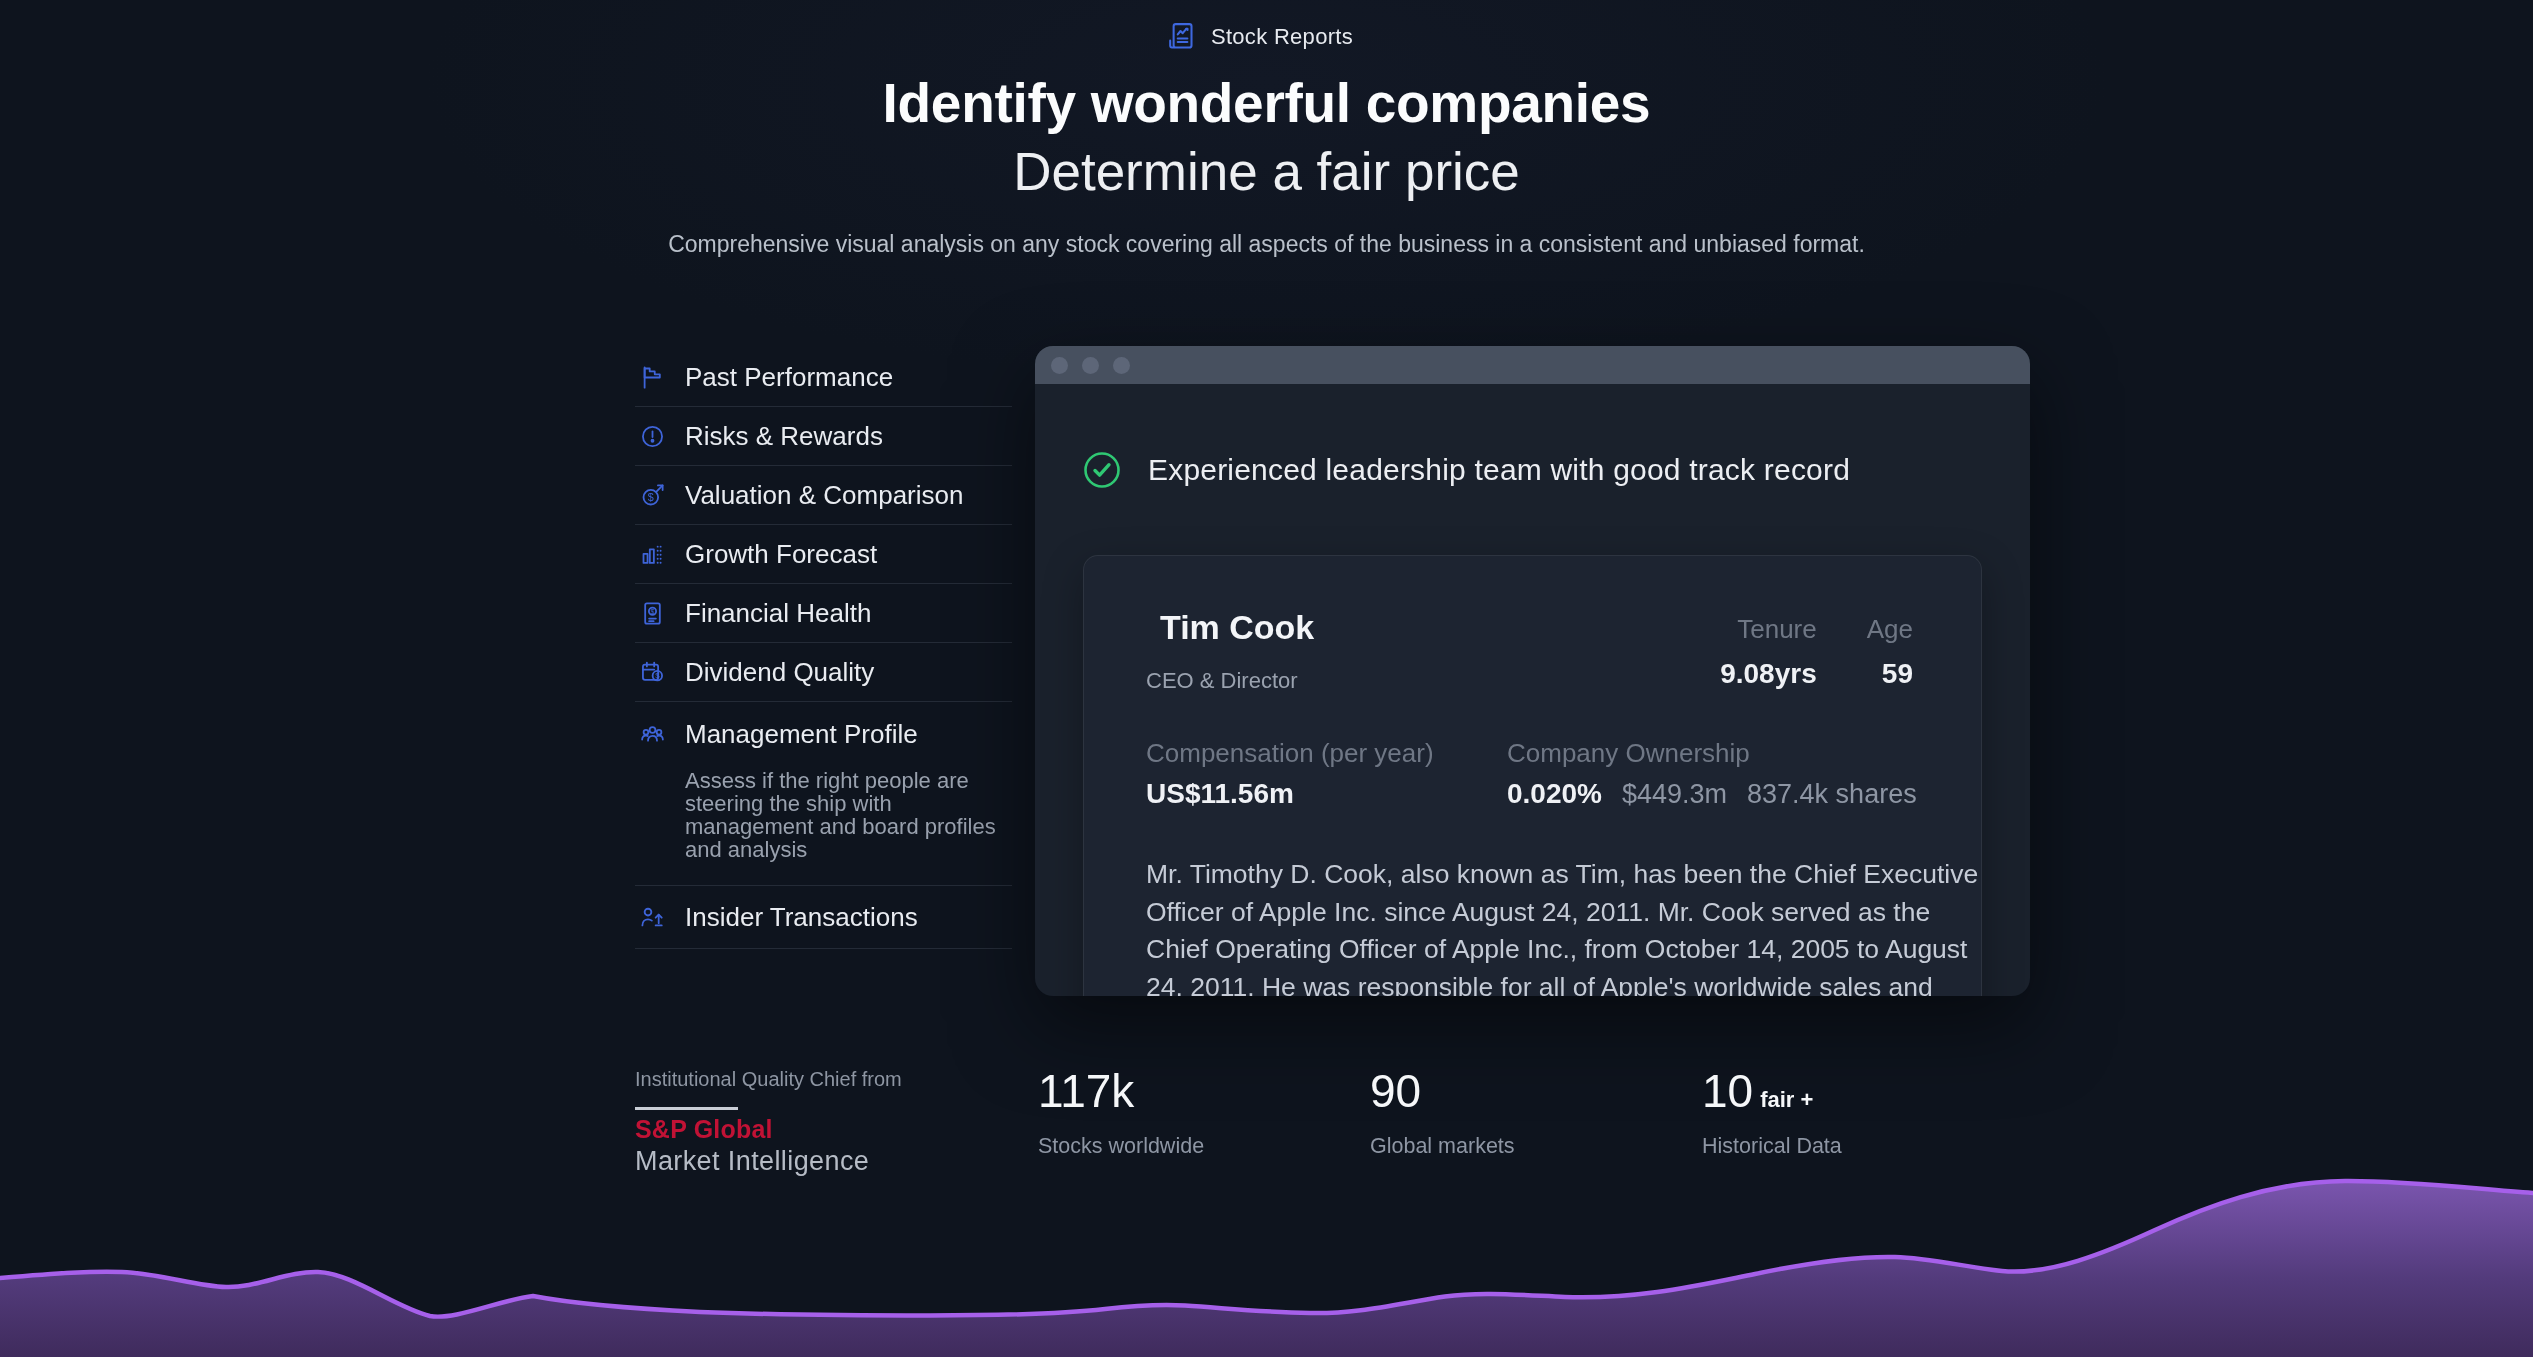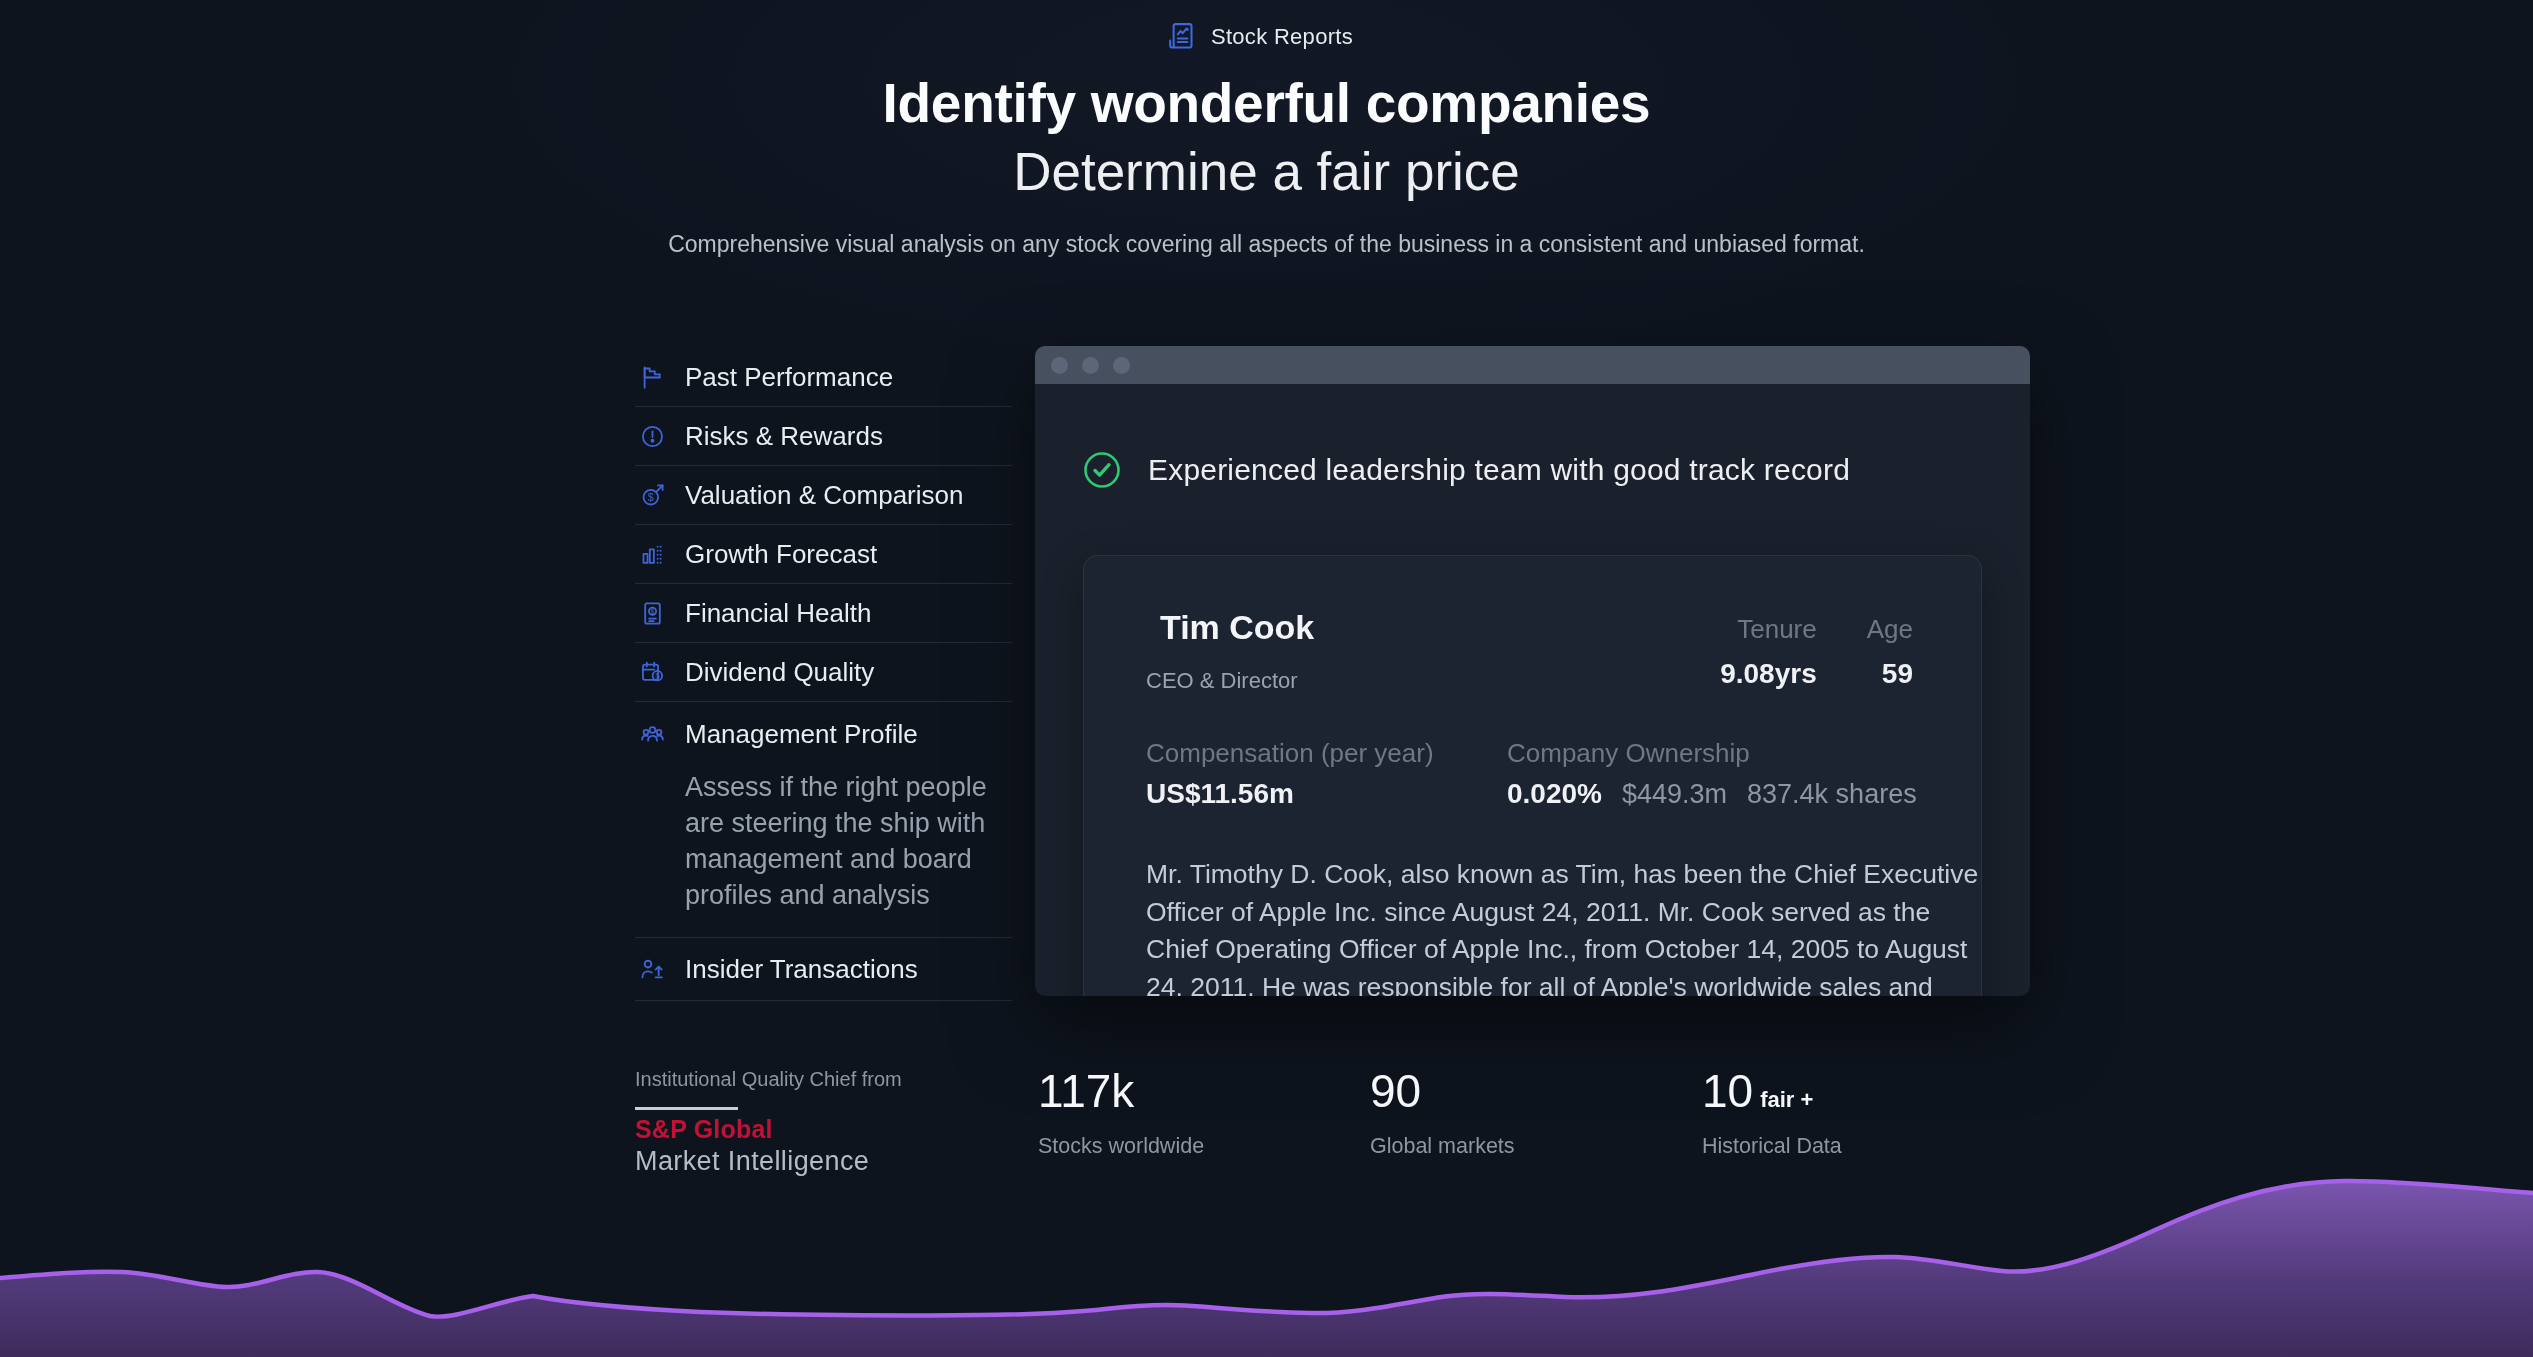--- a/index.html
+++ b/index.html
@@ -22,24 +22,24 @@
   
   .sidebar { position:absolute; left:635px; top:348px; width:377px; }
   .side-item { display:flex; align-items:center; gap:19px; height:59px;
                border-bottom:1px solid rgba(150,163,184,0.17); cursor:pointer; }
   .side-item svg { width:27px; height:27px; flex:none; margin-left:4px; }
   .side-label { font-size:26px; font-weight:500; color:#e9ecf1; }
   .side-item-expanded { display:block; height:auto; border-bottom:1px solid rgba(150,163,184,0.17); cursor:pointer; }
   .item-head { display:flex; align-items:center; gap:19px; height:64px; }
   .item-head svg { width:27px; height:27px; flex:none; margin-left:4px; }
   .item-desc { margin-left:50px; margin-top:3px; margin-bottom:24px; width:340px;
-               font-size:27px; line-height:36px; color:#99a1ae; }
+               font-size:22px; line-height:23px; color:#99a1ae; }
   
   .window { position:absolute; left:1035px; top:346px; width:995px; height:650px;
-            background:#1a212c; border-radius:10px; overflow:hidden;
+            background:#1a212c; border-radius:18px; overflow:hidden;
             box-shadow:0 30px 80px rgba(0,0,0,0.5); }
   .titlebar { height:38px; background:#47505f; display:flex; align-items:center; gap:14px; padding-left:16px; }
   .dot { width:17px; height:17px; border-radius:50%; background:#5d6678; }
   .check-row { position:absolute; left:47px; top:104px; display:flex; align-items:center; gap:26px; }
   .check-row svg { width:40px; height:40px; flex:none; }
   .headline { font-size:30px; font-weight:300; color:#eceef2; letter-spacing:.2px; }
   .profile-card { position:absolute; left:48px; top:209px; width:899px; height:560px;
                   background:#1d2431; border:1px solid rgba(255,255,255,0.075); border-radius:15px;
                   box-shadow:0 14px 40px rgba(0,0,0,0.30); }
   .p-name { position:absolute; left:76px; top:52px; font-size:34px; font-weight:700; color:#f3f5f8; }

